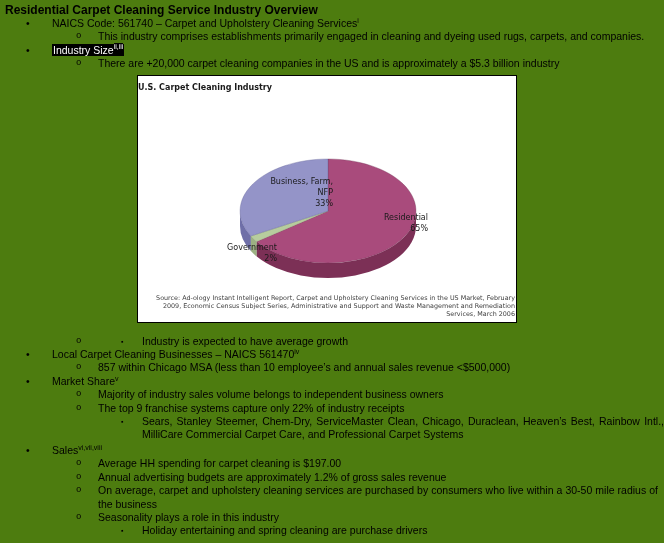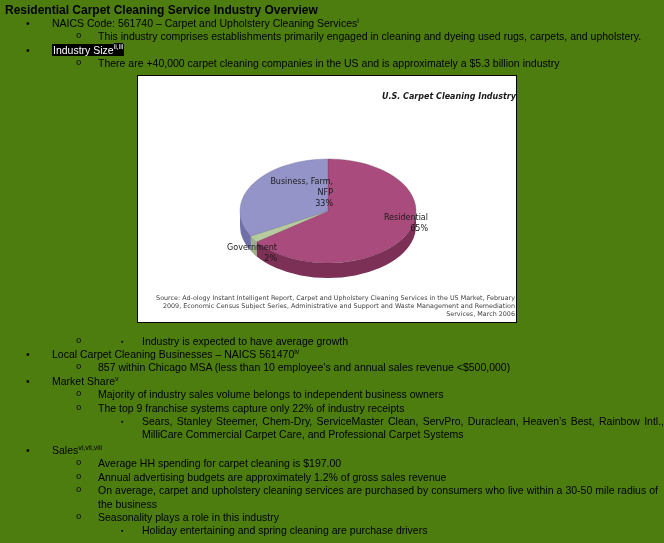--- a/index.html
+++ b/index.html
@@ -25,22 +25,22 @@
   .hl{background:#000; color:#fff; padding:0 1px;}
   .hl sup.fn{background:#000; color:#fff;}
 
   
   #chart-frame{
     position:relative; margin:4px 0 12px 137px;
     width:378px; height:246px; border:1px solid #000; background:#fff;
     font-family:"DejaVu Sans", sans-serif;
   }
   #chart-title{
-    position:absolute; top:14px; left:0; width:100%;
-    text-align:right; font-weight:bold; font-size:8px; color:#1a1a1a;font-style:italic;
+    position:absolute; top:5px; left:0; width:100%;
+    text-align:left; font-weight:bold; font-size:8px; color:#1a1a1a;
   }
   #pie-svg{position:absolute; top:0; left:0;}
   .pie-label{
     position:absolute; text-align:right; font-size:8px; line-height:11px; color:#1a1a1a;
   }
   #label-business{left:105px; top:100px; width:90px;}
   #label-residential{left:200px; top:136px; width:90px;}
   #label-government{left:49px; top:166px; width:90px;}
   #chart-source{
     position:absolute; left:9px; top:218px; width:360px;
@@ -54,31 +54,31 @@
 
   <div id="doc-title">Residential Carpet Cleaning Service Industry Overview</div>
 
   <div class="row lvl1">
     <span class="marker">•</span>
     <span>NAICS Code: 561740 – Carpet and Upholstery Cleaning Services</span><sup class="fn">i</sup>
   </div>
 
   <div class="row lvl2">
     <span class="marker">o</span>
-    <span>This industry comprises establishments primarily engaged in cleaning and dyeing used rugs, carpets, and upholstery.</span>
+    <span>This industry comprises establishments primarily engaged in cleaning and dyeing used rugs, carpets, and companies.</span>
   </div>
 
   <div class="row lvl1">
     <span class="marker">•</span>
     <span class="hl"><span>Industry Size</span><sup class="fn">ii,iii</sup></span>
   </div>
 
   <div class="row lvl2">
     <span class="marker">o</span>
-    <span>There are +40,000 carpet cleaning companies in the US and is approximately a $5.3 billion industry</span>
+    <span>There are +20,000 carpet cleaning companies in the US and is approximately a $5.3 billion industry</span>
   </div>
 
   <div id="chart-frame">
     <div id="chart-title">U.S. Carpet Cleaning Industry</div>
     <svg id="pie-svg" width="378" height="246" viewBox="0 0 378 246">
 
       <path d="M112.9,160 A88,52 0 0 1 102,135 L102,150 A88,52 0 0 0 112.9,175 Z" fill="#6f6fa8"></path>
       <path d="M118.8,165.6 A88,52 0 0 1 112.9,160 L112.9,175 A88,52 0 0 0 118.8,180.6 Z" fill="#9cb183"></path>
       <path d="M278,135 A88,52 0 0 1 118.8,165.6 L118.8,180.6 A88,52 0 0 0 278,150 Z" fill="#7c3056"></path>
 
@@ -131,21 +131,21 @@
     <span>Majority of industry sales volume belongs to independent business owners</span>
   </div>
 
   <div class="row lvl2">
     <span class="marker">o</span>
     <span>The top 9 franchise systems capture only 22% of industry receipts</span>
   </div>
 
   <div class="row lvl3 justify">
     <span class="marker">▪</span>
-    <span>Sears, Stanley Steemer, Chem-Dry, ServiceMaster Clean, ServPro, Duraclean, Heaven’s Best, Rainbow Intl., MilliCare Commercial Carpet Care, and Professional Carpet Systems</span>
+    <span>Sears, Stanley Steemer, Chem-Dry, ServiceMaster Clean, Chicago, Duraclean, Heaven’s Best, Rainbow Intl., MilliCare Commercial Carpet Care, and Professional Carpet Systems</span>
   </div>
 
   <div class="row lvl1" style="margin-top:2px;">
     <span class="marker">•</span>
     <span>Sales</span><sup class="fn">vi,vii,viii</sup>
   </div>
 
   <div class="row lvl2">
     <span class="marker">o</span>
     <span>Average HH spending for carpet cleaning is $197.00</span>

